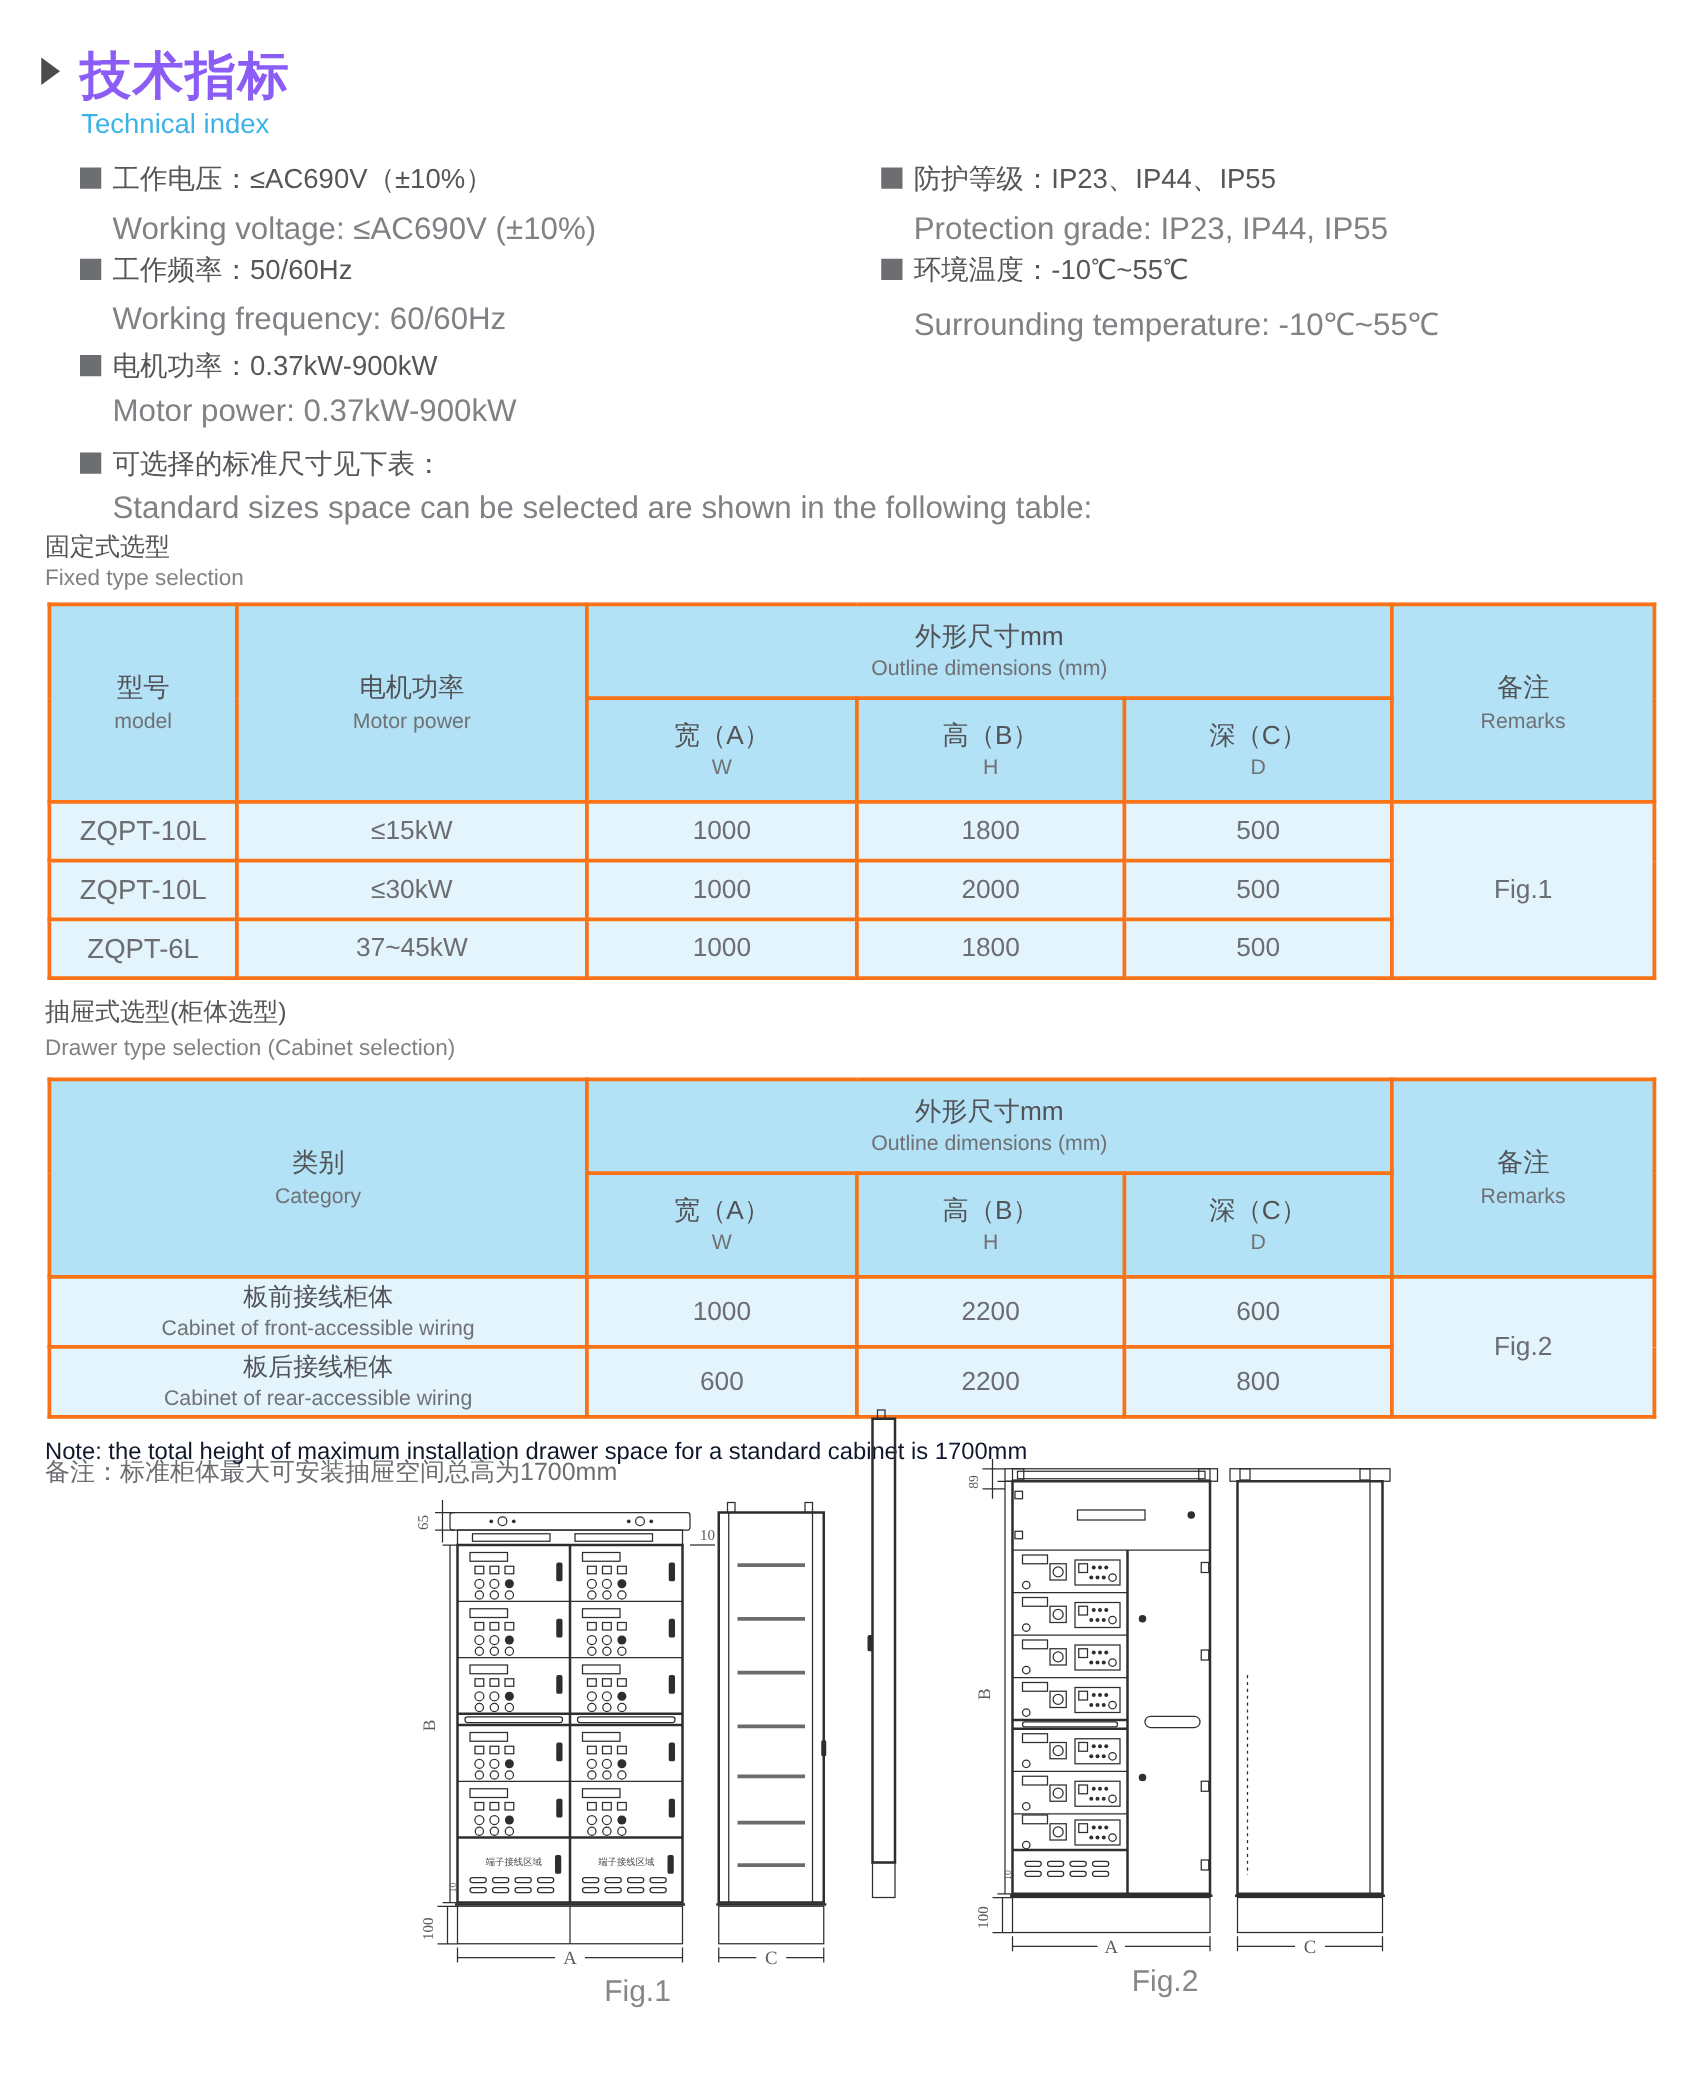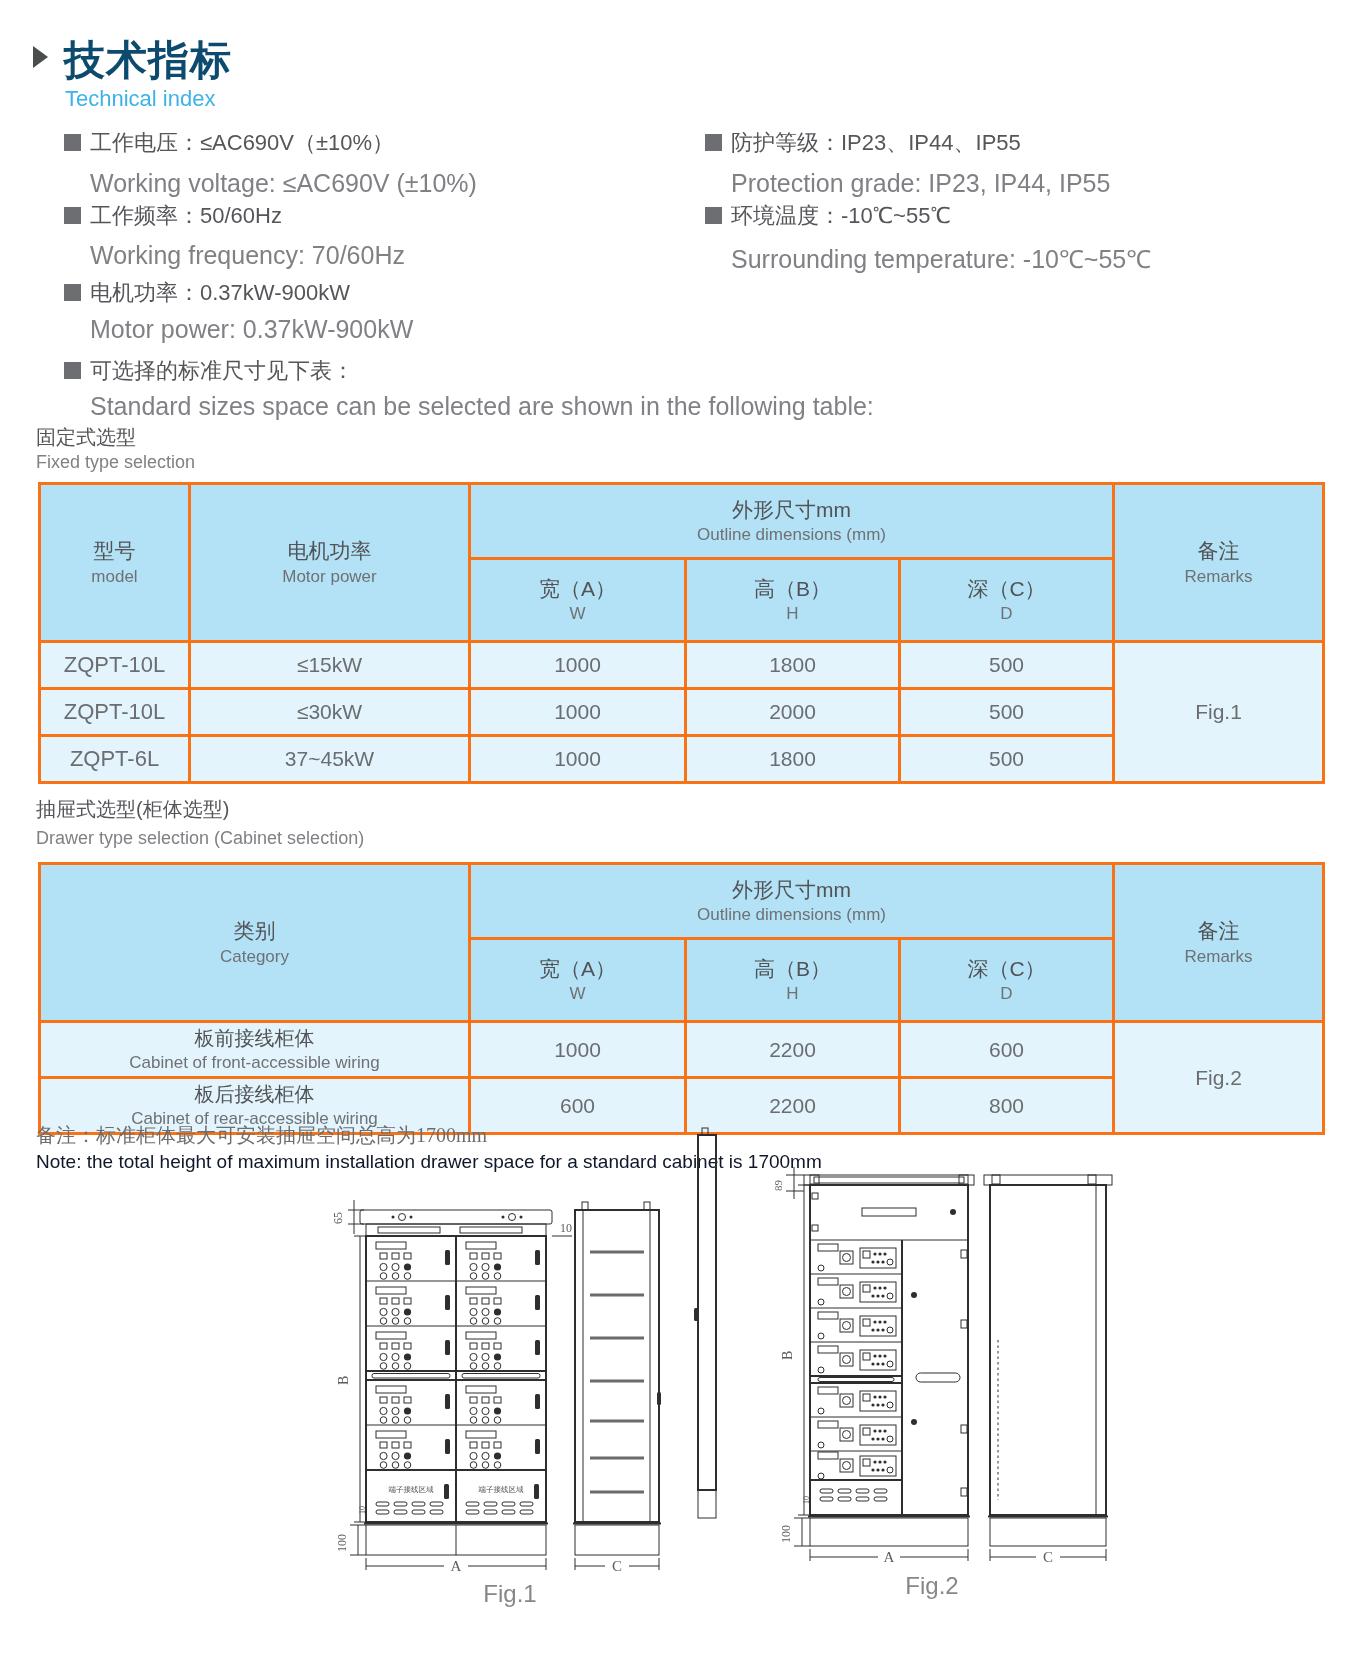--- a/index.html
+++ b/index.html
@@ -3,21 +3,21 @@
 <meta charset="utf-8">
 <style>
   html,body{margin:0;padding:0;background:#ffffff;}
   body{width:1357px;height:1660px;position:relative;overflow:hidden;
        font-family:"Liberation Sans",sans-serif;color:#58595b;}
   .abs{position:absolute;}
 
   
   .title-arrow{position:absolute;left:33px;top:46px;width:0;height:0;
     border-left:15px solid #4b4c4e;border-top:11px solid transparent;border-bottom:11px solid transparent;}
-  .page-title{position:absolute;left:64px;top:33px;font-size:41px;font-weight:bold;color:#0c4a6e;letter-spacing:1px;}
+  .page-title{position:absolute;left:64px;top:33px;font-size:41px;font-weight:bold;color:#8b5cf6;letter-spacing:1px;}
   .page-sub{position:absolute;left:65px;top:86px;font-size:22px;color:#3cb3e6;}
 
   
   .spec{position:absolute;white-space:nowrap;}
   .spec .sq{display:inline-block;width:17px;height:17px;background:#6d6e71;margin-right:9px;vertical-align:-1px;}
   .spec.zh{font-size:22px;color:#55565a;}
   .spec.en{font-size:25px;color:#7f8185;}
 
   
   .sec-zh{position:absolute;font-size:20px;color:#55565a;}
@@ -31,21 +31,21 @@
   .spec-table .zh{font-size:21px;color:#515356;line-height:1.35;}
   .spec-table .en{font-size:17px;color:#6f7174;line-height:1.3;}
   .spec-table tr.tier1 th{height:72px;}
   .spec-table tr.tier2 th{height:80px;}
   #fixed-table tbody tr{height:47px;}
   #drawer-table tbody tr{height:56px;}
   .cell2 .zh{font-size:20px;}
   td.figcell{font-size:21px;color:#6b6d70;}
   td.model{font-size:22px;}
 
-  .note-zh{position:absolute;left:36px;top:1122px;font-size:20px;color:#6b6d70;font-family:Liberation Serif, serif;}
+  .note-zh{position:absolute;left:36px;top:1164px;font-size:20px;color:#6b6d70;}
   .note-en{position:absolute;left:36px;top:1151px;font-size:19px;color:#0f172a;}
 
   
   svg .ln{stroke:#2e2e30;fill:none;stroke-width:1;}
   svg .ln2{stroke:#2e2e30;fill:none;stroke-width:2;}
   svg .fill{fill:#2e2e30;stroke:none;}
   svg .dim{font-family:"Liberation Serif",serif;fill:#5b5c5e;}
   svg .shelf{stroke:#6a6b6d;stroke-width:3;}
   .figcap{position:absolute;width:220px;text-align:center;font-size:24px;color:#85878a;}
 </style>
@@ -53,21 +53,21 @@
 <body>
 
 <span class="title-arrow"></span>
 <div class="page-title">技术指标</div>
 <div class="page-sub">Technical index</div>
 
 <div class="spec zh" style="left:64px;top:128px"><span class="sq"></span><span>工作电压：≤AC690V（±10%）</span></div>
 <div class="spec en" style="left:90px;top:169px">Working voltage: ≤AC690V (±10%)</div>
 
 <div class="spec zh" style="left:64px;top:201px"><span class="sq"></span><span>工作频率：50/60Hz</span></div>
-<div class="spec en" style="left:90px;top:241px">Working frequency: 70/60Hz</div>
+<div class="spec en" style="left:90px;top:241px">Working frequency: 60/60Hz</div>
 
 <div class="spec zh" style="left:64px;top:278px"><span class="sq"></span><span>电机功率：0.37kW-900kW</span></div>
 <div class="spec en" style="left:90px;top:315px">Motor power: 0.37kW-900kW</div>
 
 <div class="spec zh" style="left:64px;top:356px"><span class="sq"></span><span>可选择的标准尺寸见下表：</span></div>
 <div class="spec en" style="left:90px;top:392px">Standard sizes space can be selected are shown in the following table:</div>
 
 <div class="spec zh" style="left:705px;top:128px"><span class="sq"></span><span>防护等级：IP23、IP44、IP55</span></div>
 <div class="spec en" style="left:731px;top:169px">Protection grade: IP23, IP44, IP55</div>
 

